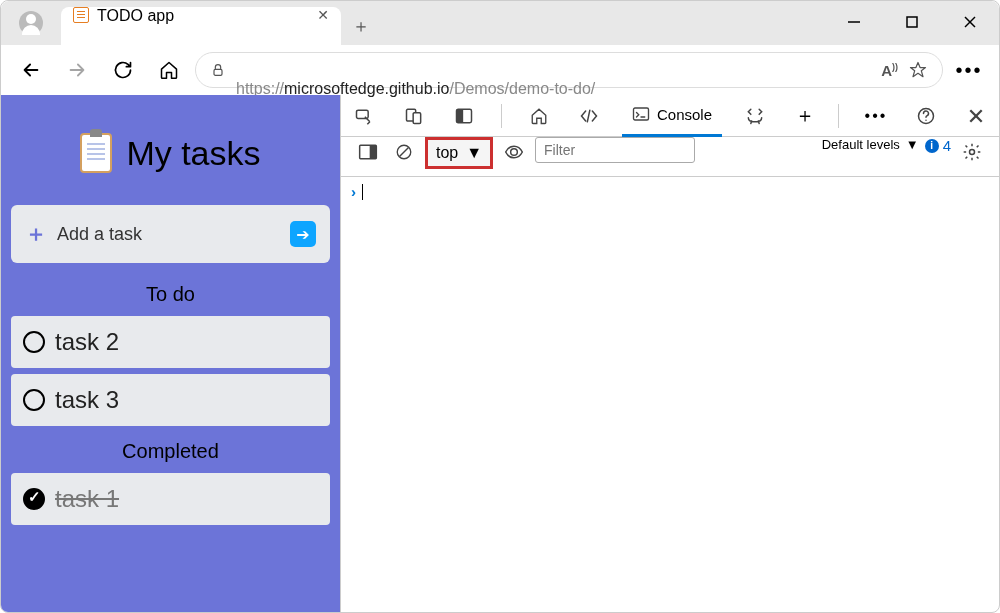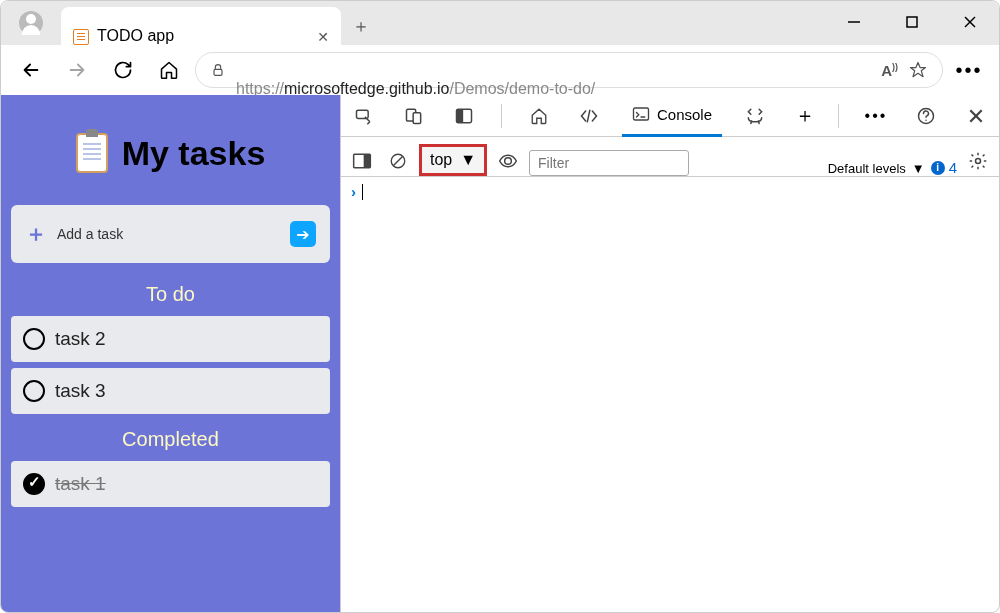--- a/index.html
+++ b/index.html
@@ -4,21 +4,21 @@
   <style>
     * { margin: 0; padding: 0; box-sizing: border-box; font-family: 'Segoe UI', Tahoma, sans-serif; }
     body { width: 1000px; height: 613px; background: #fff; overflow: hidden; border: 1px solid #ccc; border-radius: 8px; }
     
     
     .titlebar { height: 44px; background: #e8e8e8; display: flex; align-items: flex-end; border-radius: 8px 8px 0 0; }
     .profile { width: 60px; display: flex; align-items: center; justify-content: center; height: 44px; }
     .profile-icon { width: 24px; height: 24px; background: #bbb; border-radius: 50%; position: relative; }
     .profile-icon::before { content: ''; position: absolute; width: 10px; height: 10px; background: #fff; border-radius: 50%; top: 3px; left: 7px; }
     .profile-icon::after { content: ''; position: absolute; width: 18px; height: 10px; background: #fff; border-radius: 10px 10px 0 0; bottom: 0; left: 3px; }
-    .tab { background: #fff; border-radius: 8px 8px 0 0; display: flex; align-items: flex-end; padding: 0 12px; height: 38px; gap: 8px; min-width: 280px; }
+    .tab { background: #fff; border-radius: 8px 8px 0 0; display: flex; align-items: flex-start; padding: 0 12px; height: 38px; gap: 8px; min-width: 280px; }
     .tab-icon { width: 16px; height: 16px; background: #fff; border: 1px solid #e67e22; border-radius: 2px; position: relative; }
     .tab-icon::after { content: ''; position: absolute; top: 3px; left: 3px; right: 3px; height: 1px; background: #e67e22; box-shadow: 0 3px 0 #e67e22, 0 6px 0 #e67e22; }
     .tab-close { margin-left: auto; cursor: pointer; font-size: 14px; color: #555; }
     .newtab { width: 40px; display: flex; align-items: center; justify-content: center; height: 38px; cursor: pointer; font-size: 18px; color: #555; }
     .window-controls { margin-left: auto; display: flex; height: 44px; align-items: flex-start; padding-top: 4px; }
     .wc { width: 58px; height: 34px; display: flex; align-items: center; justify-content: center; cursor: pointer; }
     
     
     .navbar { height: 50px; display: flex; align-items: center; padding: 0 10px; gap: 6px; }
     .nav-btn { width: 40px; height: 40px; display: flex; align-items: center; justify-content: center; cursor: pointer; border-radius: 4px; }
@@ -30,41 +30,41 @@
     
     
     .main { display: flex; height: 519px; }
     
     
     .app { width: 340px; background: #6c74d8; padding: 10px; }
     .app-header { display: flex; align-items: center; justify-content: center; gap: 14px; padding: 28px 0 24px; }
     .clipboard-icon { width: 32px; height: 40px; background: #fff; border-radius: 4px; position: relative; border: 2px solid #d4a05f; }
     .clipboard-icon::before { content: ''; position: absolute; top: -6px; left: 8px; width: 12px; height: 8px; background: #888; border-radius: 3px 3px 0 0; }
     .clipboard-icon::after { content: ''; position: absolute; top: 8px; left: 5px; right: 5px; height: 2px; background: #b8c4e8; box-shadow: 0 5px 0 #b8c4e8, 0 10px 0 #b8c4e8, 0 15px 0 #b8c4e8; }
-    .app-title { font-size: 34px; font-weight: 700; color: #000; }
+    .app-title { font-size: 34px; font-weight: 400; color: #000; }
     .add-task { background: #e8eaed; border-radius: 6px; padding: 14px 14px; display: flex; align-items: center; gap: 10px; margin: 8px 0 20px; cursor: text; }
     .plus-icon { font-size: 22px; color: #6c74d8; font-weight: 700; }
-    .add-task-text { font-size: 14px; color: #333; flex: 1; }
+    .add-task-text { font-size: 18px; color: #333; flex: 1; }
     .submit-icon { width: 26px; height: 26px; background: #0ea5ff; border-radius: 5px; display: flex; align-items: center; justify-content: center; color: #fff; font-size: 16px; }
-    .section-title { text-align: center; font-size: 20px; color: #fef9c3; margin: 14px 0 10px; }
+    .section-title { text-align: center; font-size: 20px; color: #000000; margin: 14px 0 10px; }
     .task { background: #e8eaed; border-radius: 4px; padding: 12px 12px; display: flex; align-items: center; gap: 10px; margin-bottom: 6px; }
     .task-circle { width: 22px; height: 22px; border: 2.5px solid #000; border-radius: 50%; }
     .task-circle.checked { background: #000; position: relative; }
     .task-circle.checked::after { content: '✓'; color: #fff; position: absolute; top: -2px; left: 3px; font-size: 15px; font-weight: bold; }
-    .task-text { font-size: 19px; color: #222; }
+    .task-text { font-size: 24px; color: #222; }
     .task-text.done { text-decoration: line-through; color: #777; }
     
     
     .devtools { flex: 1; border-left: 1px solid #ccc; display: flex; flex-direction: column; }
     .dt-tabs { height: 42px; display: flex; align-items: center; border-bottom: 1px solid #ccc; padding: 0 6px; gap: 16px; justify-content: flex-end; }
     .dt-tab-btn { width: 34px; height: 34px; display: flex; align-items: center; justify-content: center; cursor: pointer; border-radius: 3px; }
     .dt-divider { width: 1px; height: 24px; background: #ccc; margin: 0 4px; }
     .dt-tab { padding: 0 10px; height: 42px; display: flex; align-items: center; gap: 7px; cursor: pointer; font-size: 15px; position: relative; }
     .dt-tab.active { border-bottom: 3px solid #0078d4; }
-    .dt-toolbar { height: 40px; display: flex; align-items: flex-end; border-bottom: 1px solid #ccc; padding: 0 6px; gap: 6px; }
+    .dt-toolbar { height: 40px; display: flex; align-items: flex-start; border-bottom: 1px solid #ccc; padding: 0 12px; gap: 6px; }
     .dt-tool { width: 30px; height: 30px; display: flex; align-items: center; justify-content: center; cursor: pointer; border-radius: 3px; }
     .context-dropdown { border: 3px solid #cc3030; padding: 2px 8px; display: flex; align-items: center; gap: 8px; height: 32px; cursor: pointer; background: #f5f5f5; }
     .filter-input { border: 1px solid #aaa; border-radius: 3px; height: 26px; padding: 0 8px; font-size: 14px; width: 160px; }
     .levels-dropdown { display: flex; align-items: center; gap: 6px; cursor: pointer; font-size: 13px; margin-left: auto; }
     .issues { display: flex; align-items: center; gap: 4px; color: #0066cc; cursor: pointer; font-size: 15px; }
     .issues-icon { width: 14px; height: 14px; background: #0066cc; border-radius: 50%; color: #fff; display: flex; align-items: center; justify-content: center; font-size: 10px; font-weight: bold; }
     .console-body { flex: 1; padding: 6px 10px; font-family: Consolas, monospace; font-size: 15px; }
     .prompt { color: #0078d4; display: flex; gap: 6px; align-items: center; }
     .cursor { width: 1px; height: 16px; background: #000; display: inline-block; }
 

